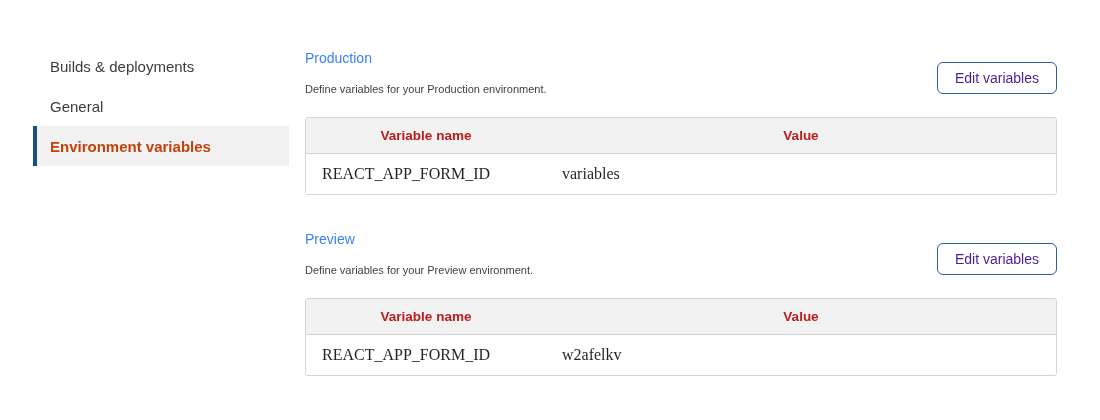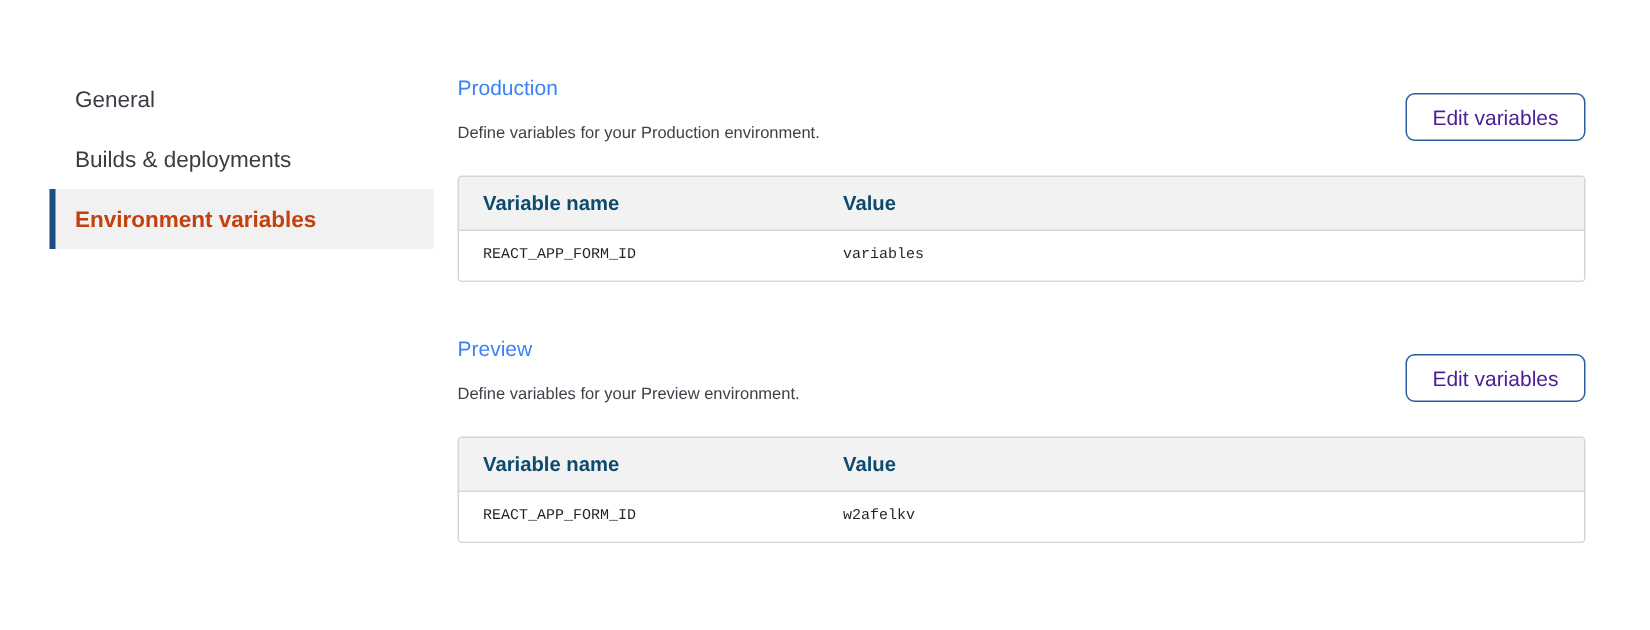--- a/index.html
+++ b/index.html
@@ -88,47 +88,47 @@
     border: 1px solid #d5d5d5;
     border-radius: 3px;
     border-collapse: separate;
     border-spacing: 0;
     overflow: hidden;
     table-layout: fixed;
   }
   .env-table th, .env-table td { box-sizing: border-box; }
   .env-table th {
     background: #f2f2f2;
-    text-align: left;
+    text-align: center;
     font-size: 13.5px;
     font-weight: bold;
-    color: #0c4a6e;
+    color: #b91c1c;
     padding: 10px 16px;
     border-bottom: 1px solid #d5d5d5;
   }
   .env-table .col-name { width: 240px; }
   .env-table td {
     padding: 11px 16px;
-    font-family: Liberation Mono, monospace;
-    font-size: 10px;
+    font-family: Liberation Serif, serif;
+    font-size: 16px;
     color: #1f2328;
     background: #ffffff;
   }
 </style>
 </head>
 <body>
 
 <div class="page">
 
   <nav class="sidebar">
     <div class="nav-item">
-      <span>General</span>
+      <span>Builds &amp; deployments</span>
     </div>
     <div class="nav-item">
-      <span>Builds &amp; deployments</span>
+      <span>General</span>
     </div>
     <div class="nav-item active">
       <span>Environment variables</span>
     </div>
   </nav>
 
   <main class="content">
 
     <section class="section">
       <div class="section-head">

